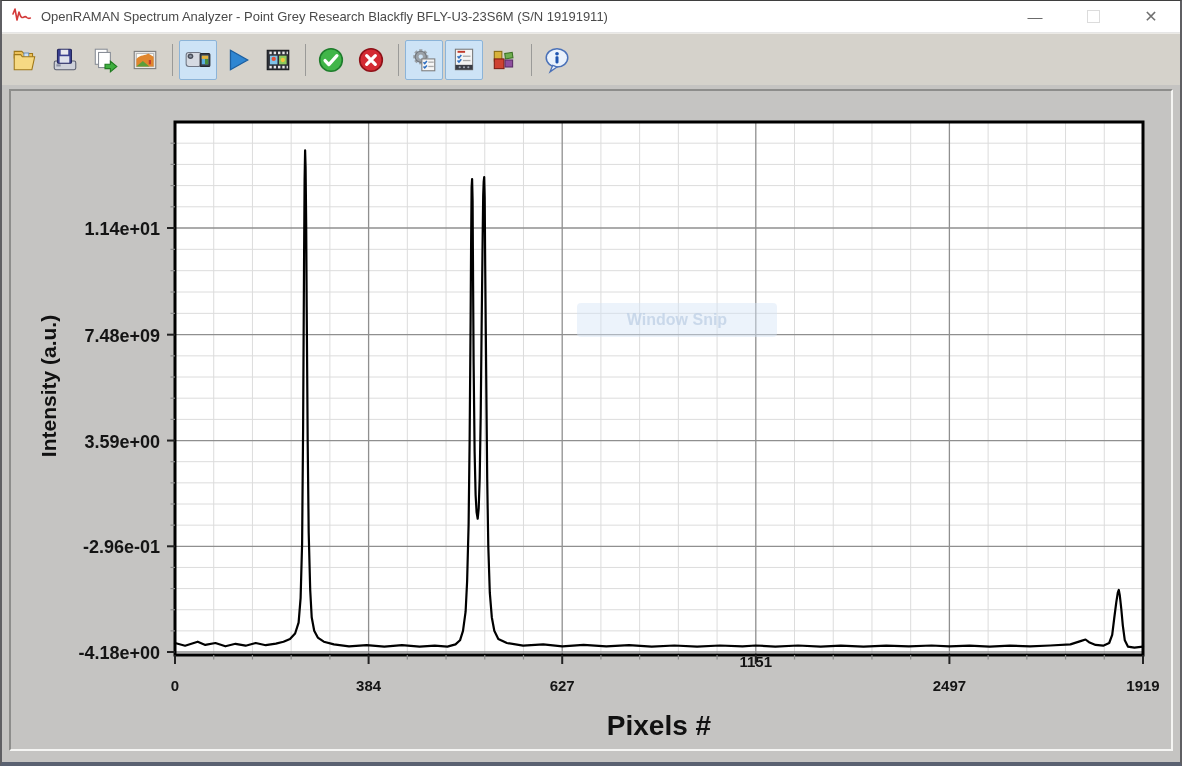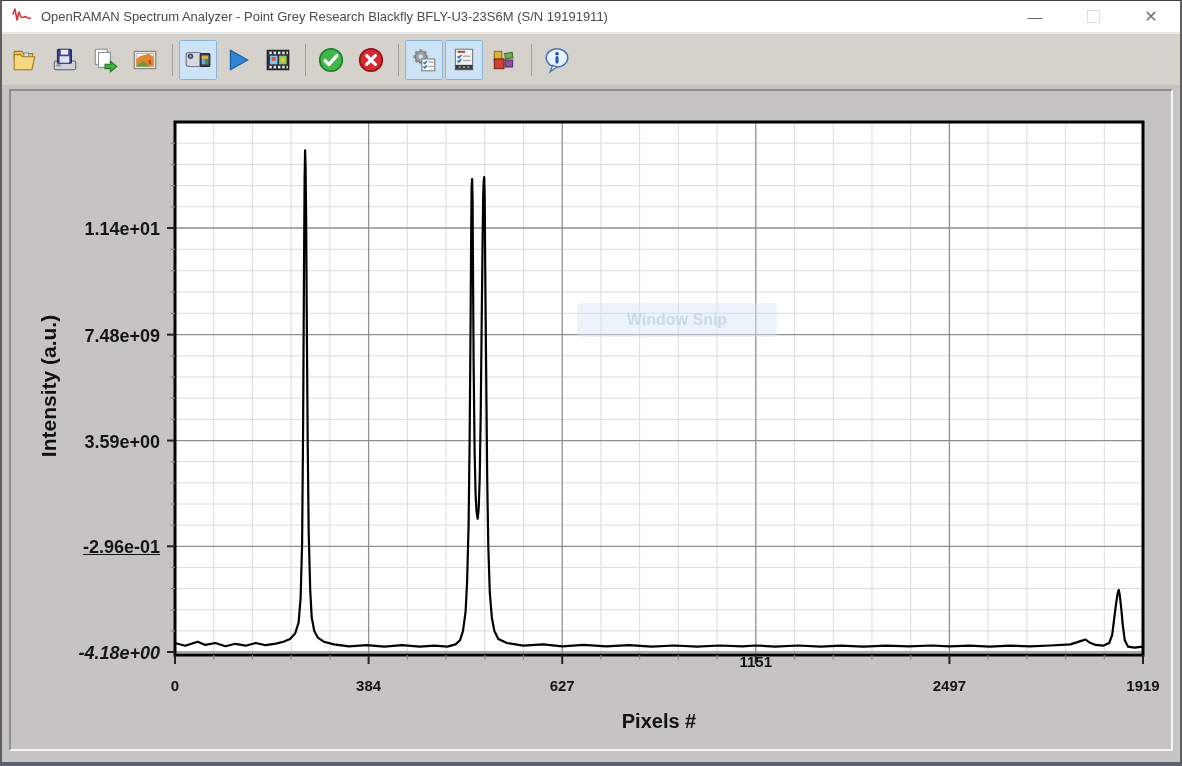--- a/index.html
+++ b/index.html
@@ -28,21 +28,21 @@
     border-top:2px solid #8d8d8b;border-left:2px solid #8d8d8b;border-bottom:2px solid #f5f5f3;border-right:2px solid #f5f5f3;}
   
   #chart{position:absolute;left:0;top:0;width:1182px;height:682px;}
   #plot-wrap{position:absolute;left:165px;top:31px;width:990px;height:556px;}
   #plot-svg{position:absolute;left:0;top:0;}
   .ytick-label{position:absolute;width:122px;text-align:right;font-size:18px;font-weight:bold;color:#141414;
     letter-spacing:0px;}
   .xtick-label{position:absolute;width:90px;text-align:center;font-size:15px;font-weight:bold;color:#141414;}
   .axis-title-y{position:absolute;font-size:21px;font-weight:bold;color:#111;white-space:nowrap;
     transform:translate(-50%,-50%) rotate(-90deg);}
-  .axis-title-x{position:absolute;font-size:20px;font-weight:bold;color:#111;transform:translateX(-50%);}
+  .axis-title-x{position:absolute;font-size:28px;font-weight:bold;color:#111;transform:translateX(-50%);}
   .watermark{position:absolute;left:575px;top:216px;width:200px;height:34px;background:rgba(213,229,246,0.45);
     display:flex;align-items:center;justify-content:center;font-size:16px;font-weight:bold;
     color:rgba(190,207,228,0.75);border-radius:4px;}
 </style>
 </head>
 <body>
 
 <div class="window">
 
   <div class="titlebar">
@@ -304,22 +304,22 @@
             <line x1="976" y1="539" x2="976" y2="548" stroke="#222222" stroke-width="2"></line>
           </svg>
         <div class="watermark" style="left:410px;top:187px;">Window Snip</div>
       </div>
       <div class="axis-title-y" style="left:47px;top:301px;">Intensity (a.u.)</div>
       <div class="axis-title-x" style="left:657px;top:625px;">Pixels #</div>
       <div id="tick-labels">
           <div class="ytick-label" style="left: 36px; top: 134.001px;">1.14e+01</div>
           <div class="ytick-label" style="left: 36px; top: 240.683px;">7.48e+09</div>
           <div class="ytick-label" style="left: 36px; top: 346.548px;">3.59e+00</div>
-          <div class="ytick-label" style="left: 36px; top: 452.304px; text-decoration: underline;">-2.96e-01</div>
-          <div class="ytick-label" style="left: 36px; top: 558.006px; font-style: italic;">-4.18e+00</div>
+          <div class="ytick-label" style="left: 36px; top: 452.304px;">-2.96e-01</div>
+          <div class="ytick-label" style="left: 36px; top: 558.006px;">-4.18e+00</div>
           <div class="xtick-label" style="left: 128px; top: 592px;">0</div>
           <div class="xtick-label" style="left: 321.6px; top: 592px;">384</div>
           <div class="xtick-label" style="left: 515.2px; top: 592px;">627</div>
           <div class="xtick-label" style="left: 708.8px; top: 568px;">1151</div>
           <div class="xtick-label" style="left: 902.4px; top: 592px;">2497</div>
           <div class="xtick-label" style="left: 1096px; top: 592px;">1919</div>
         </div>
     </div>
   </div>
 

